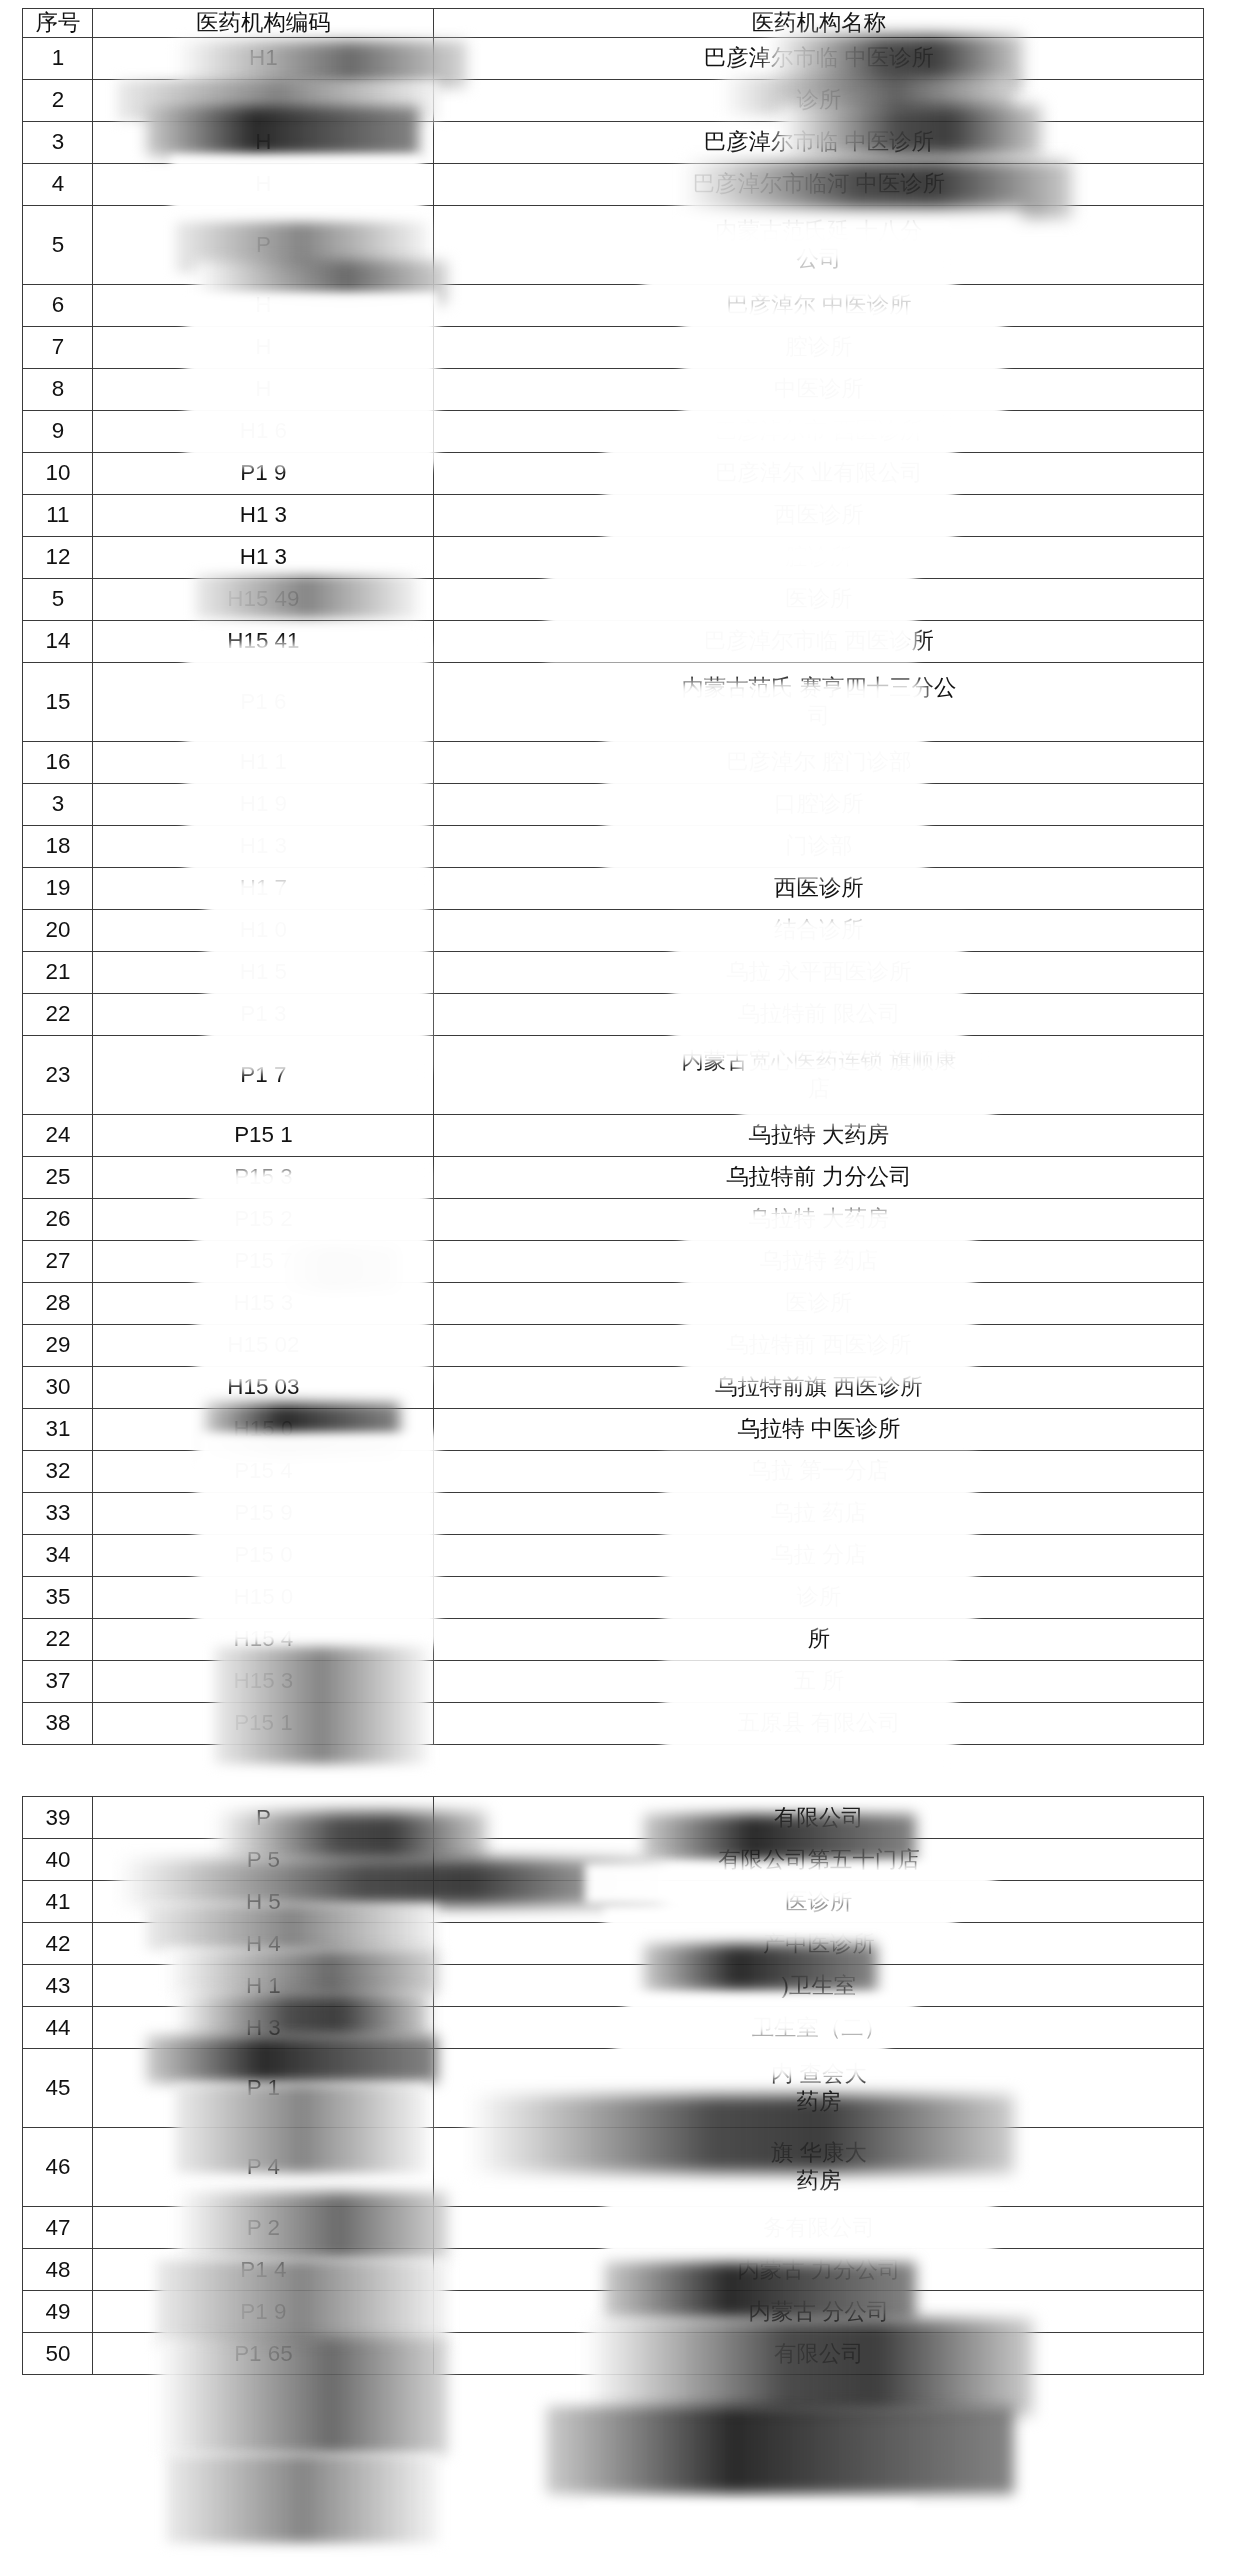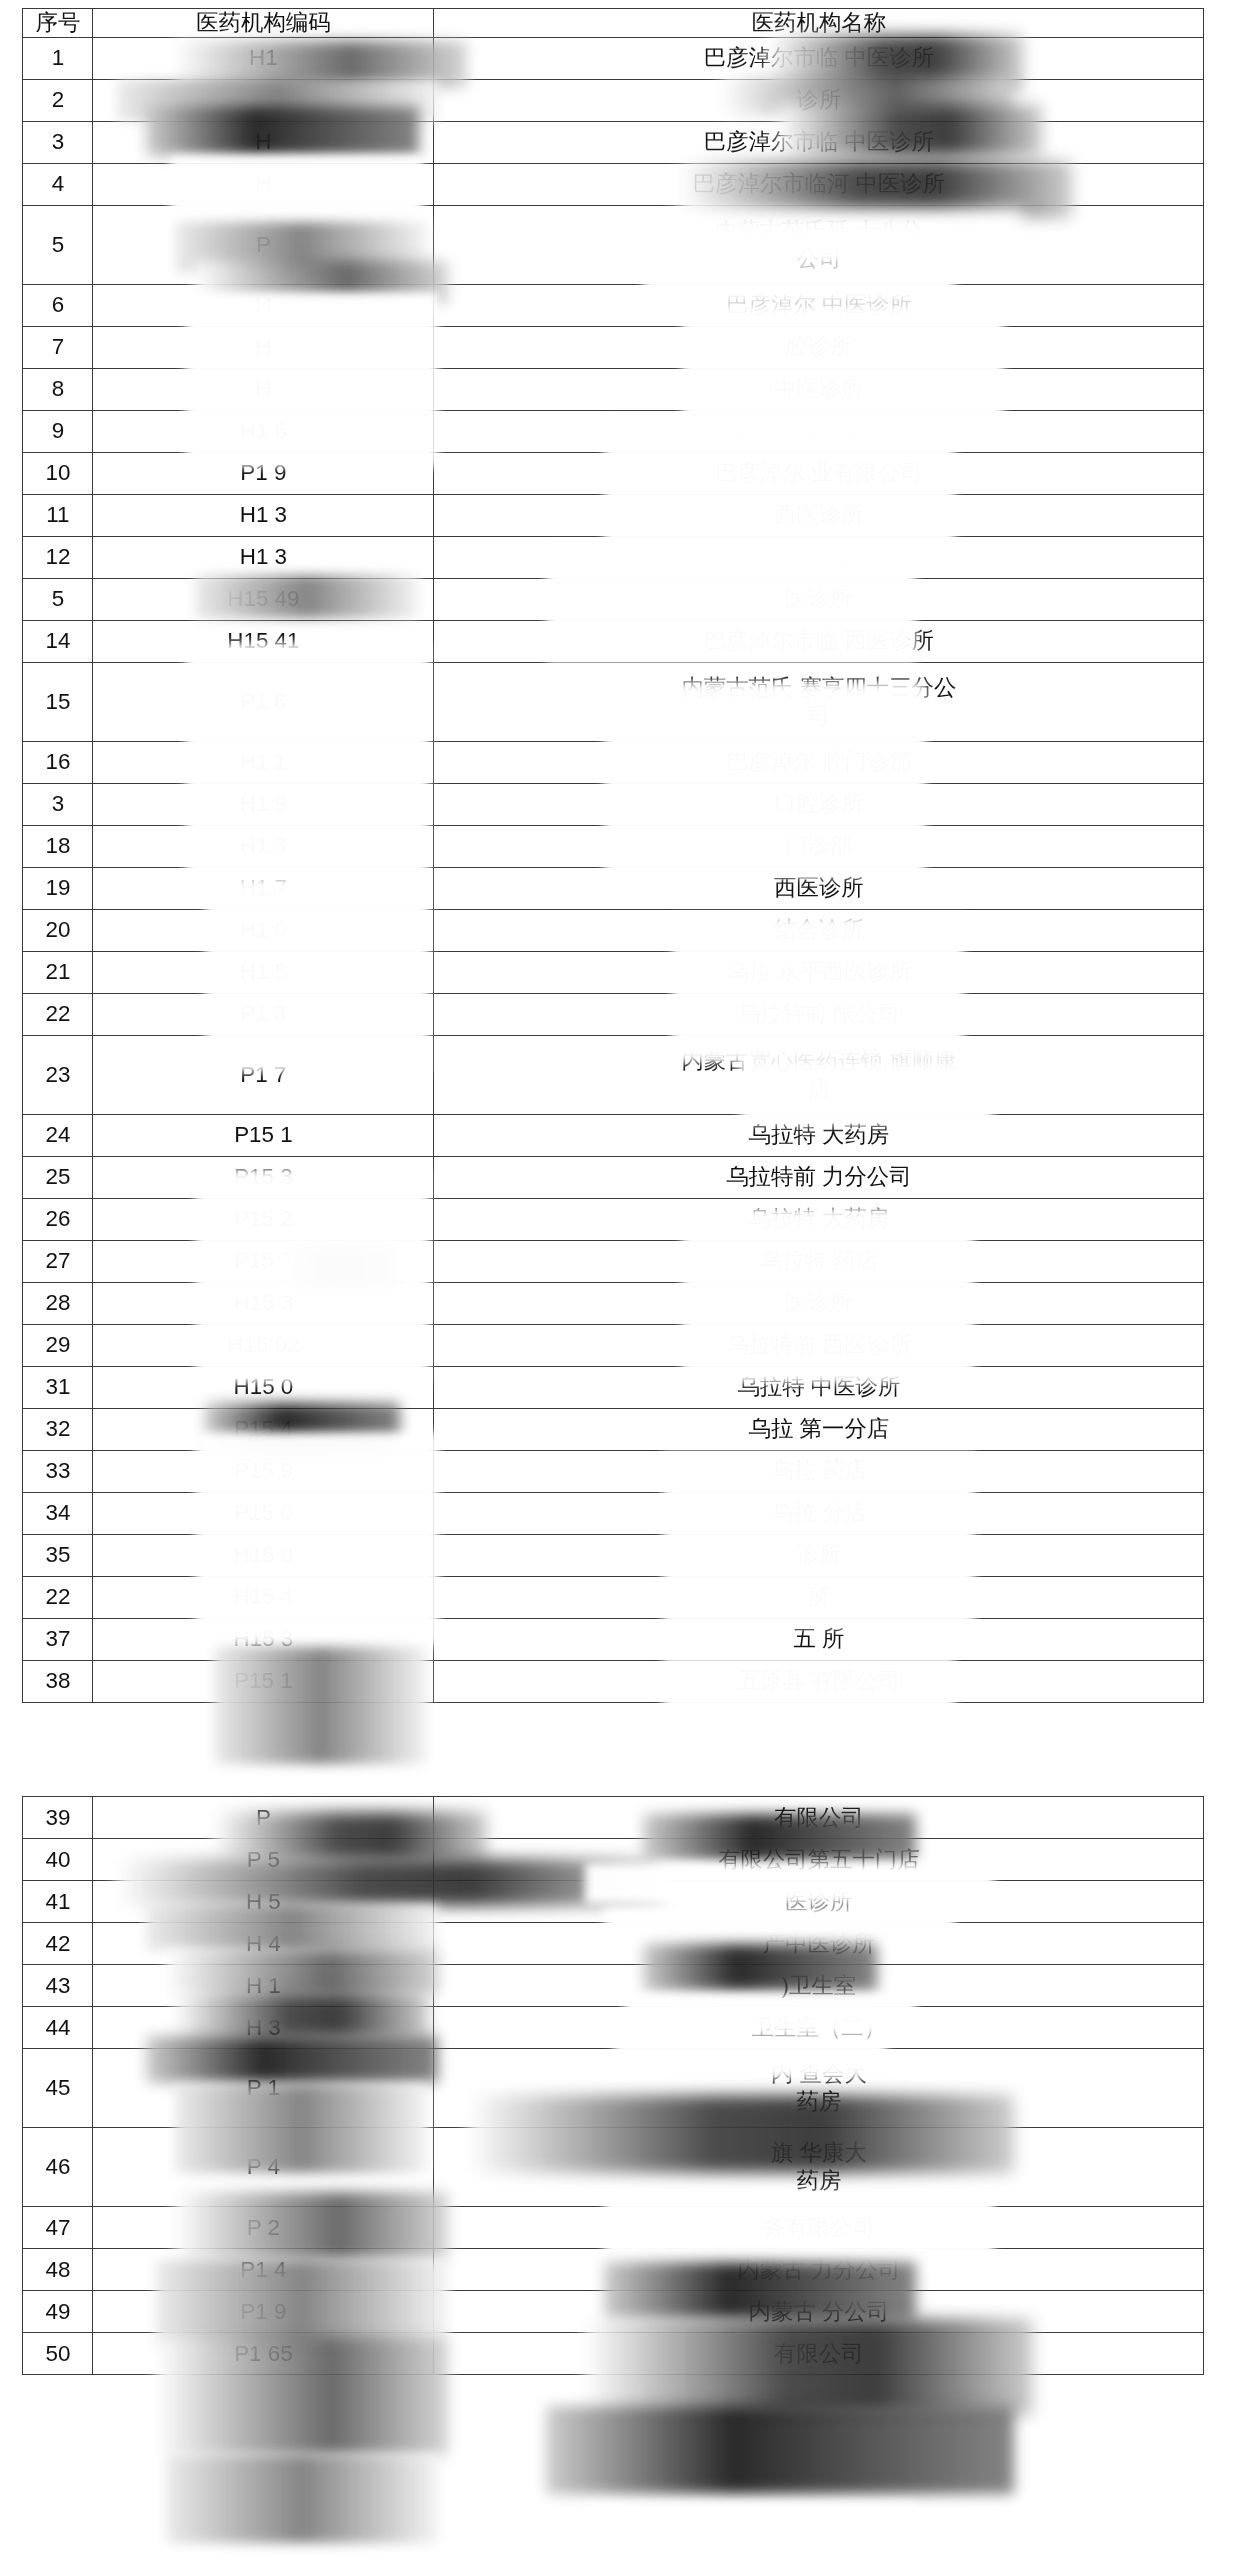--- a/index.html
+++ b/index.html
@@ -225,20 +225,25 @@
         </tr>
         <tr class="r-sm">
           <td>28</td>
           <td>H15        3</td>
           <td style="white-space: pre-line;">                  医诊所</td>
         </tr>
         <tr class="r-sm">
           <td>29</td>
           <td>H15       02</td>
           <td style="white-space: pre-line;">乌拉特前             西医诊所</td>
+        </tr>
+        <tr class="r-sm">
+          <td>30</td>
+          <td>H15       03</td>
+          <td style="white-space: pre-line;">乌拉特前旗             西医诊所</td>
         </tr>
         <tr class="r-sm">
           <td>31</td>
           <td>H15       0</td>
           <td style="white-space: pre-line;">乌拉特          中医诊所</td>
         </tr>
         <tr class="r-sm">
           <td>32</td>
           <td>P15       4</td>
           <td style="white-space: pre-line;">乌拉           第一分店</td>

